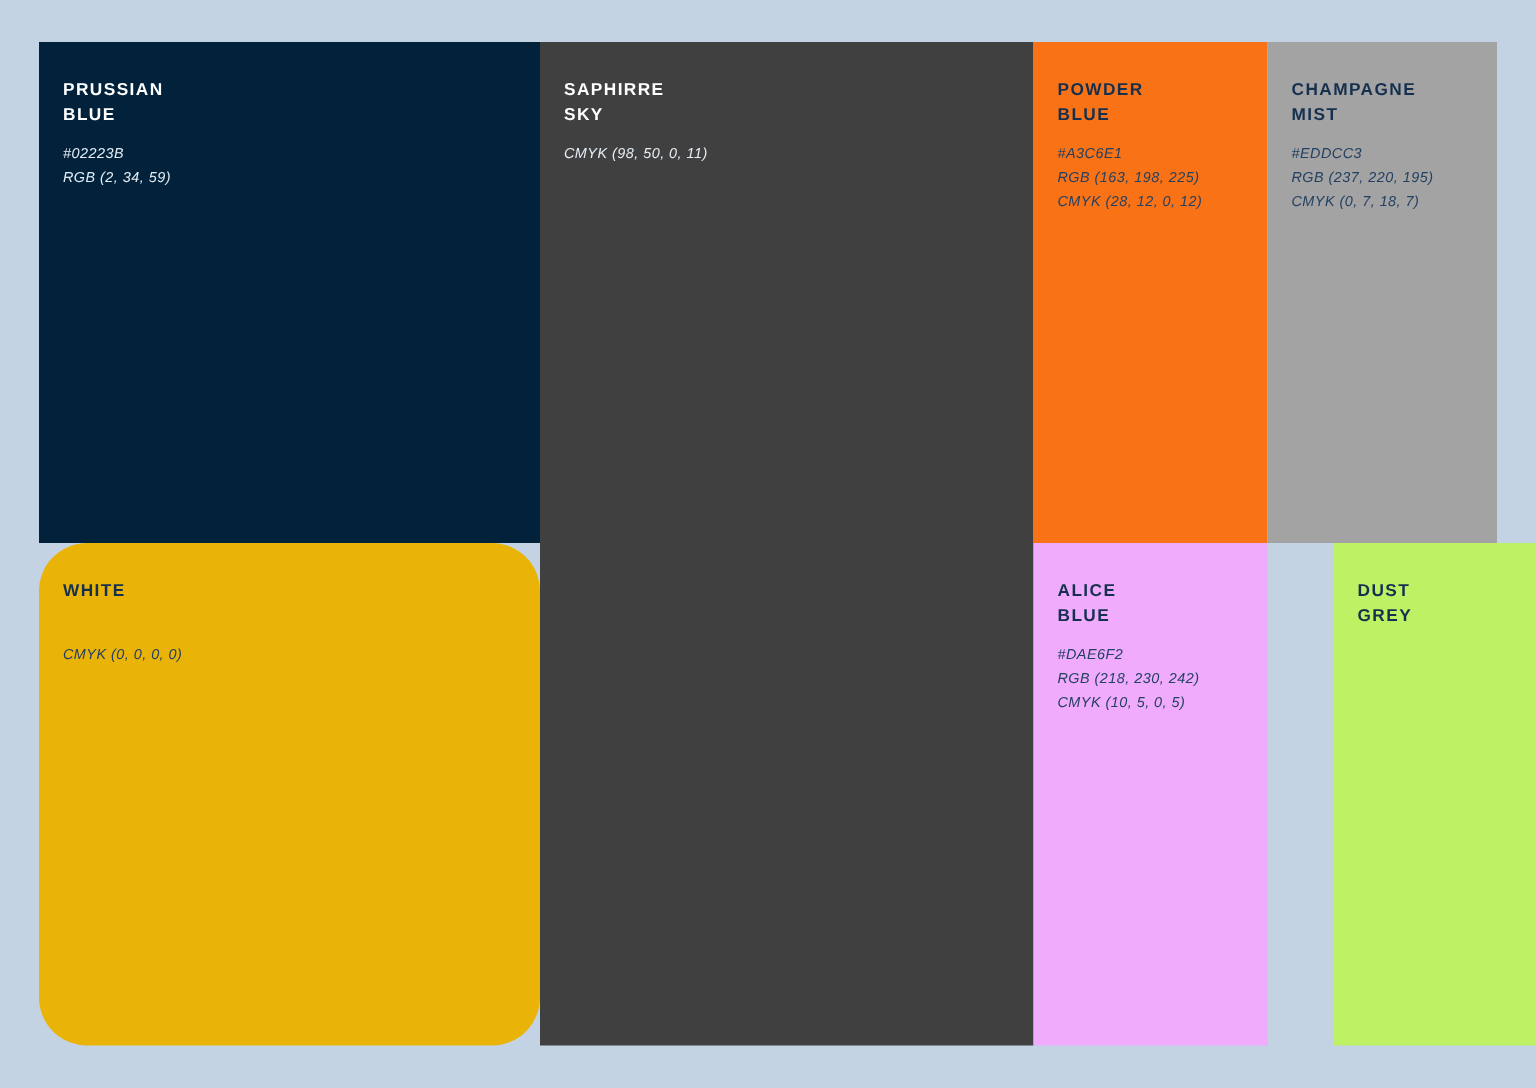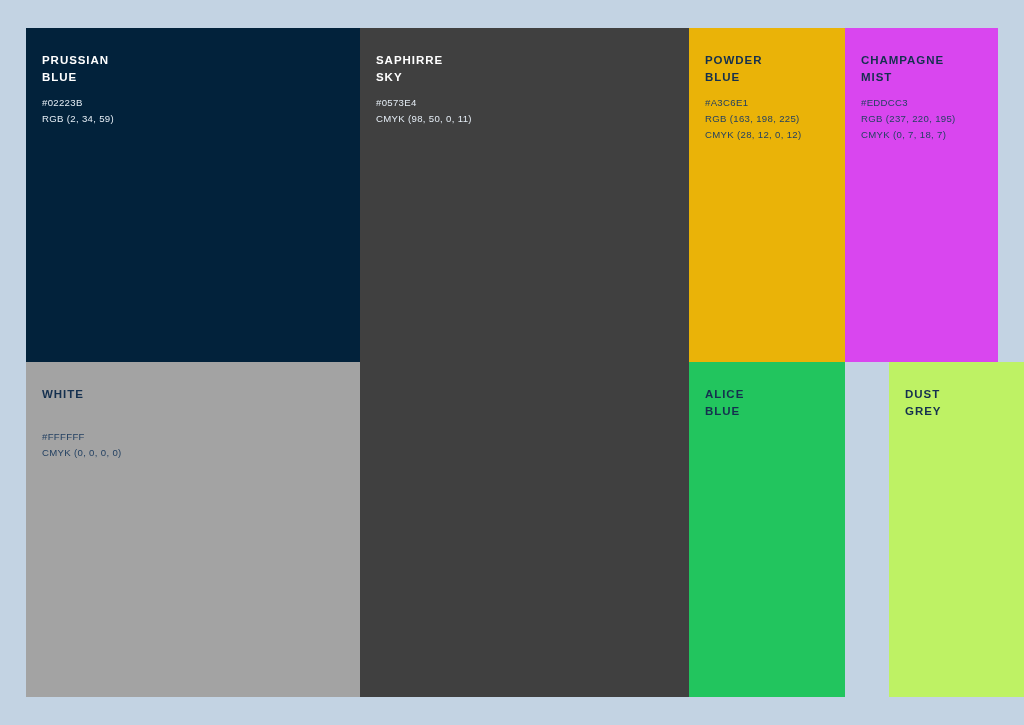--- a/index.html
+++ b/index.html
@@ -59,20 +59,21 @@
 
   .swatch-title.single-line {
     margin-bottom: 26px;
   }
 
   .swatch-detail {
     font-size: 9.6px;
     font-weight: normal;
     letter-spacing: 0.32px;
     line-height: 16px;
+    font-style: italic;
   }
 
   .swatch-detail div { white-space: nowrap; }
 
   
   .tone-light .swatch-title,
   .tone-light .swatch-detail { color: #ffffff; }
 
   .tone-light .swatch-detail { color: #e4ecf4; }
 
@@ -88,61 +89,64 @@
     <div class="swatch-text">
       <div class="swatch-title">PRUSSIAN
 BLUE</div>
       <div class="swatch-detail">
         <div>#02223B</div>
         <div>RGB (2, 34, 59)</div>
       </div>
     </div>
   </div>
 
-  <div class="swatch col-a row-bot tone-dark" style="background-color: #a3a3a3;">
+  <div class="swatch col-a row-bot tone-dark" style="background-color: #eab308; border-radius: 32px;">
     <div class="swatch-text">
       <div class="swatch-title single-line">WHITE</div>
       <div class="swatch-detail">
-        <div>#FFFFFF</div>
         <div>CMYK (0, 0, 0, 0)</div>
       </div>
     </div>
   </div>
 
   <div class="swatch col-b row-full tone-light" style="background-color: #404040;">
     <div class="swatch-text">
       <div class="swatch-title">SAPHIRRE
 SKY</div>
       <div class="swatch-detail">
-        <div>#0573E4</div>
         <div>CMYK (98, 50, 0, 11)</div>
       </div>
     </div>
   </div>
 
-  <div class="swatch col-c row-top tone-dark" style="background-color: #eab308;">
+  <div class="swatch col-c row-top tone-dark" style="background-color: #f97316;">
     <div class="swatch-text">
       <div class="swatch-title">POWDER
 BLUE</div>
       <div class="swatch-detail">
         <div>#A3C6E1</div>
         <div>RGB (163, 198, 225)</div>
         <div>CMYK (28, 12, 0, 12)</div>
       </div>
     </div>
   </div>
 
-  <div class="swatch col-c row-bot tone-dark" style="background-color: #22c55e;">
+  <div class="swatch col-c row-bot tone-dark" style="background-color: #f0abfc;">
     <div class="swatch-text">
       <div class="swatch-title">ALICE
 BLUE</div>
+      <div class="swatch-detail">
+        <div>#DAE6F2</div>
+        <div>RGB (218, 230, 242)</div>
+        <div>CMYK (10, 5, 0, 5)</div>
+      </div>
     </div>
   </div>
 
-  <div class="swatch col-d row-top tone-dark" style="background-color: #d946ef;">
+  <div class="swatch col-d row-top tone-dark" style="background-color: #a3a3a3;">
     <div class="swatch-text">
       <div class="swatch-title">CHAMPAGNE
 MIST</div>
       <div class="swatch-detail">
         <div>#EDDCC3</div>
         <div>RGB (237, 220, 195)</div>
         <div>CMYK (0, 7, 18, 7)</div>
       </div>
     </div>
   </div>

